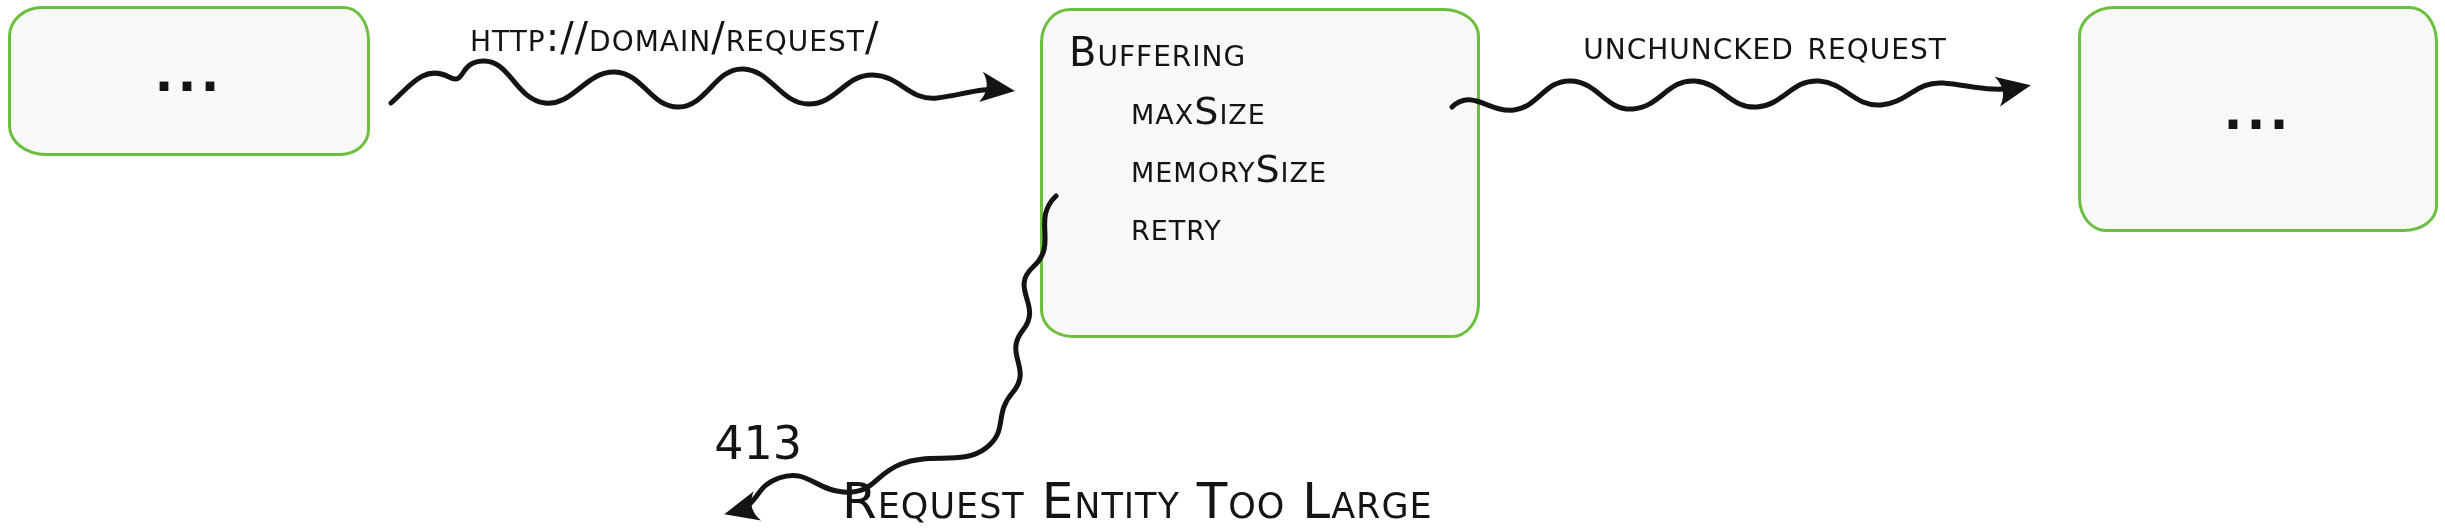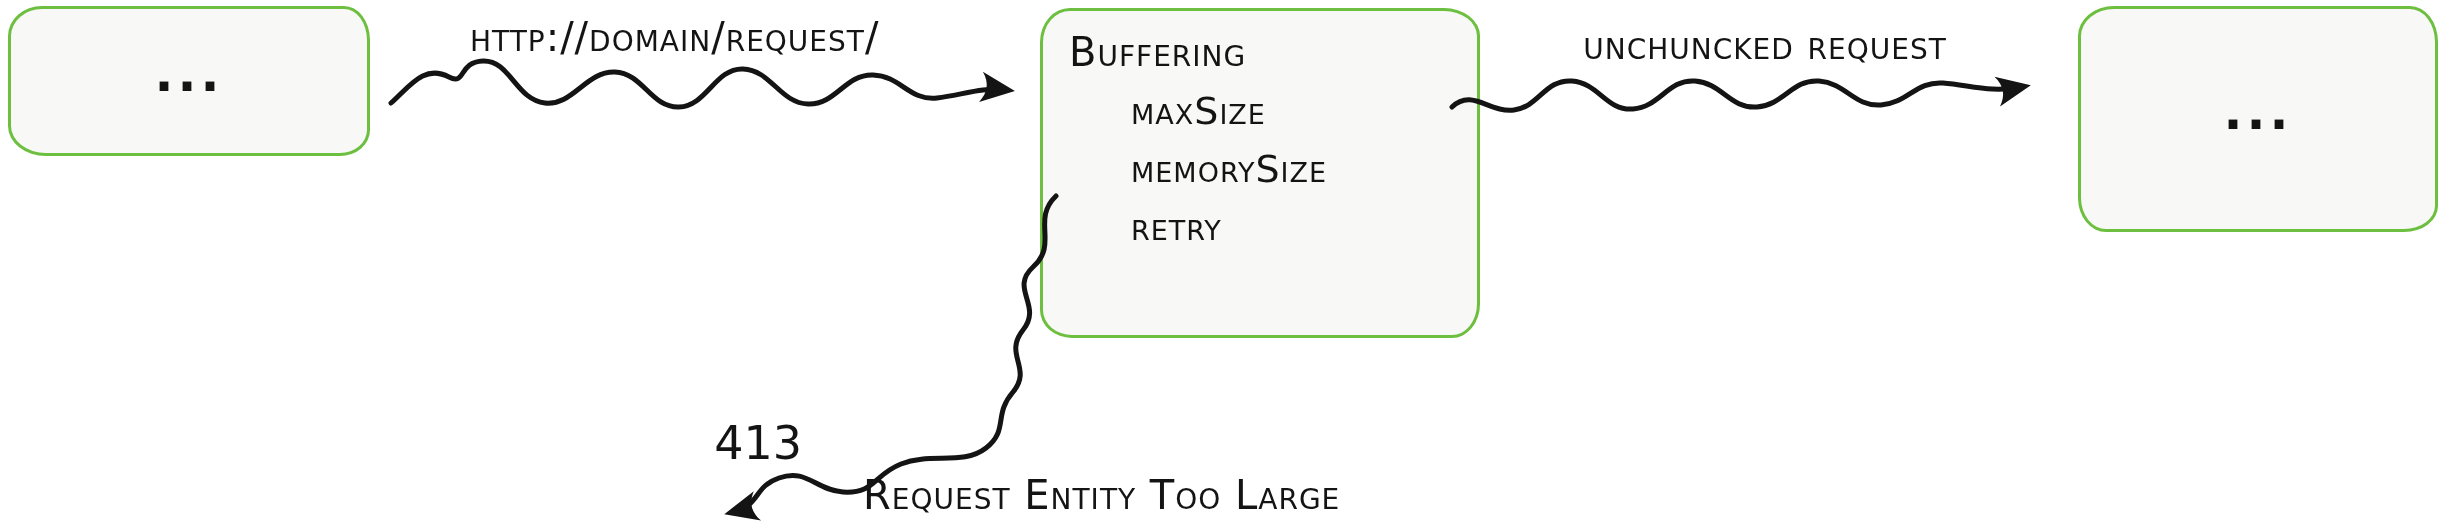--- a/index.html
+++ b/index.html
@@ -60,21 +60,21 @@
   }
   .box-title { margin: 18px 0 0 26px; font-size: 40px; }
   .box-item  { margin: 14px 0 0 88px; font-size: 38px; }
 
   .sc { font-variant: small-caps; letter-spacing: 1px; }
 
   .label { position: absolute; z-index: 4; white-space: nowrap; }
   .label-request    { left: 470px;  top: 14px;  width: 545px; font-size: 40px; }
   .label-unchuncked { left: 1520px; top: 22px;  width: 490px; text-align: center; font-size: 40px; }
   .label-code       { left: 712px;  top: 416px; width: 90px;  text-align: right; font-size: 46px; }
-  .label-error      { left: 842px;  top: 472px; font-size: 40px; margin-left: 21px; }
+  .label-error      { left: 842px;  top: 472px; font-size: 50px; }
 </style>
 </head>
 <body>
 
 <div class="canvas">
 
   <div class="box box-left dots">
     <span>...</span>
   </div>
 

